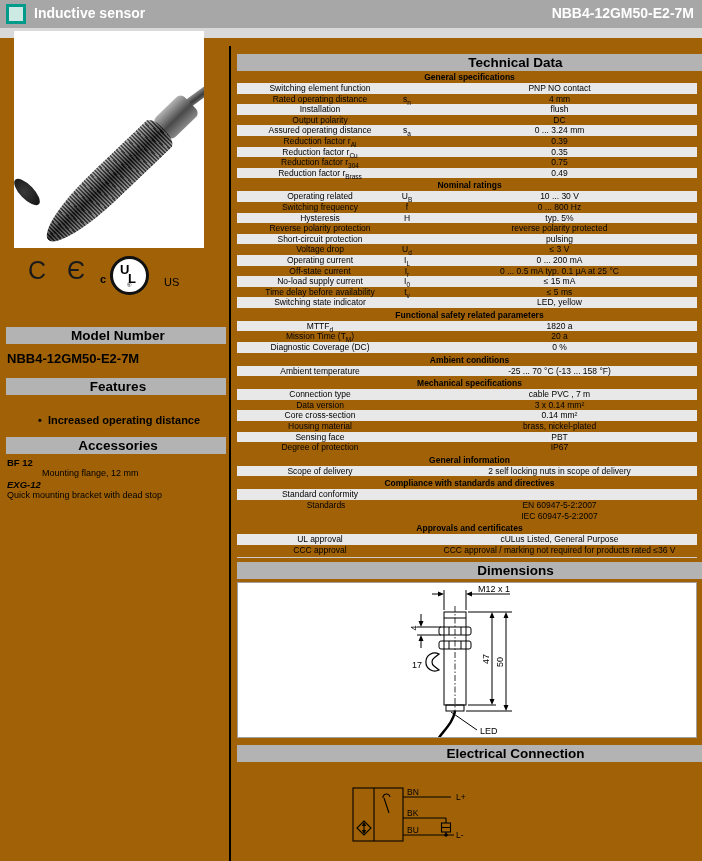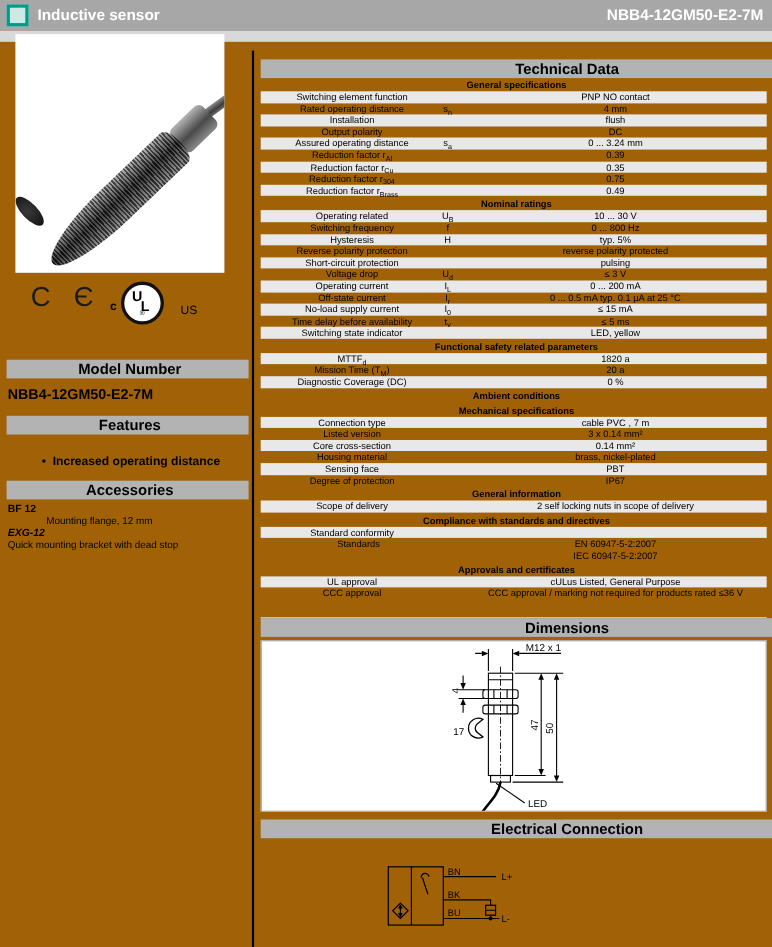--- a/index.html
+++ b/index.html
@@ -39,21 +39,21 @@
   .sbar{position:absolute;left:6px;width:220px;height:17px;background:#b3b3b3;
         font-size:13.5px;font-weight:bold;line-height:17px;padding-left:4px;box-sizing:border-box;}
   #modelval{position:absolute;left:7px;top:351px;font-size:13px;font-weight:bold;}
   .feat{position:absolute;left:7px;width:215px;font-size:11px;font-weight:bold;}
   .feat .b{display:inline-block;width:16px;padding-left:3px;}
   .accname{position:absolute;left:7px;font-size:9.5px;font-weight:bold;}
   .accdesc{position:absolute;left:7px;font-size:9px;}
   
   .rbar{position:absolute;left:237px;width:552px;height:17px;background:#b3b3b3;
         font-size:13.5px;font-weight:bold;line-height:17px;padding-left:5px;box-sizing:border-box;}
-  #techtable{position:absolute;left:237px;top:70px;width:460px;border-bottom:1px solid #ccc;padding-bottom:16px;}
+  #techtable{position:absolute;left:237px;top:70px;width:460px;border-bottom:1px solid #ccc;padding-bottom:2px;}
   .tsec{height:12px;line-height:12.5px;font-weight:bold;font-size:8.5px;padding-left:5px;margin-top:1px;}
   .trow{display:flex;min-height:10.6px;line-height:10.6px;font-size:8.5px;}
   .trow.shaded{background:#e8e8e8;}
   .trow .c1{margin-left:11px;width:144px;}
   .trow .c1.ind2{margin-left:23px;width:132px;}
   .trow .c2{width:30px;}
   .trow .c3{flex:1;}
   sub{font-size:6.5px;line-height:0;}
   
   #dimbox{position:absolute;left:237px;top:582px;width:458px;height:154px;background:#fff;border:1px solid #a0a0a0;}
@@ -219,28 +219,33 @@
         <div class="c1">Mission Time (T<sub>M</sub>)</div>
         <div class="c2"></div>
         <div class="c3">20 a</div>
       </div>
       <div class="trow shaded">
         <div class="c1">Diagnostic Coverage (DC)</div>
         <div class="c2"></div>
         <div class="c3">0 %</div>
       </div>
       <div class="tsec">Ambient conditions</div>
+      <div class="trow shaded">
+        <div class="c1">Ambient temperature</div>
+        <div class="c2"></div>
+        <div class="c3">-25 ... 70 °C (-13 ... 158 °F)</div>
+      </div>
       <div class="tsec">Mechanical specifications</div>
       <div class="trow shaded">
         <div class="c1">Connection type</div>
         <div class="c2"></div>
         <div class="c3">cable PVC , 7 m</div>
       </div>
       <div class="trow">
-        <div class="c1">Listed version</div>
+        <div class="c1">Data version</div>
         <div class="c2"></div>
         <div class="c3">3 x 0.14 mm²</div>
       </div>
       <div class="trow shaded">
         <div class="c1">Core cross-section</div>
         <div class="c2"></div>
         <div class="c3">0.14 mm²</div>
       </div>
       <div class="trow">
         <div class="c1">Housing material</div>

